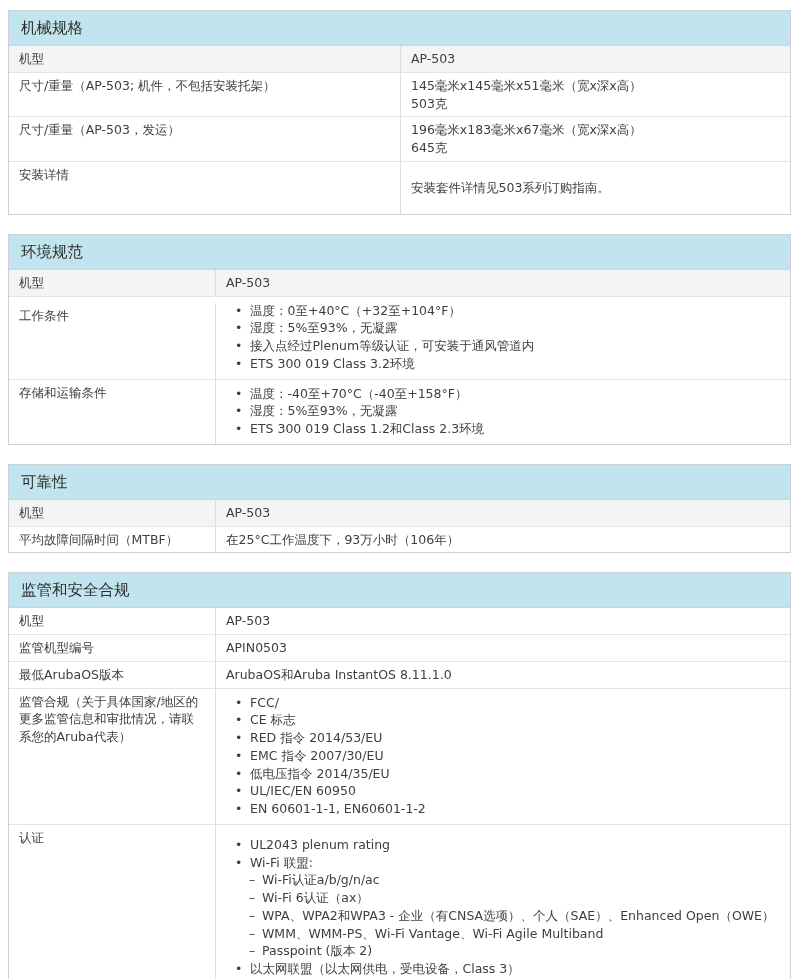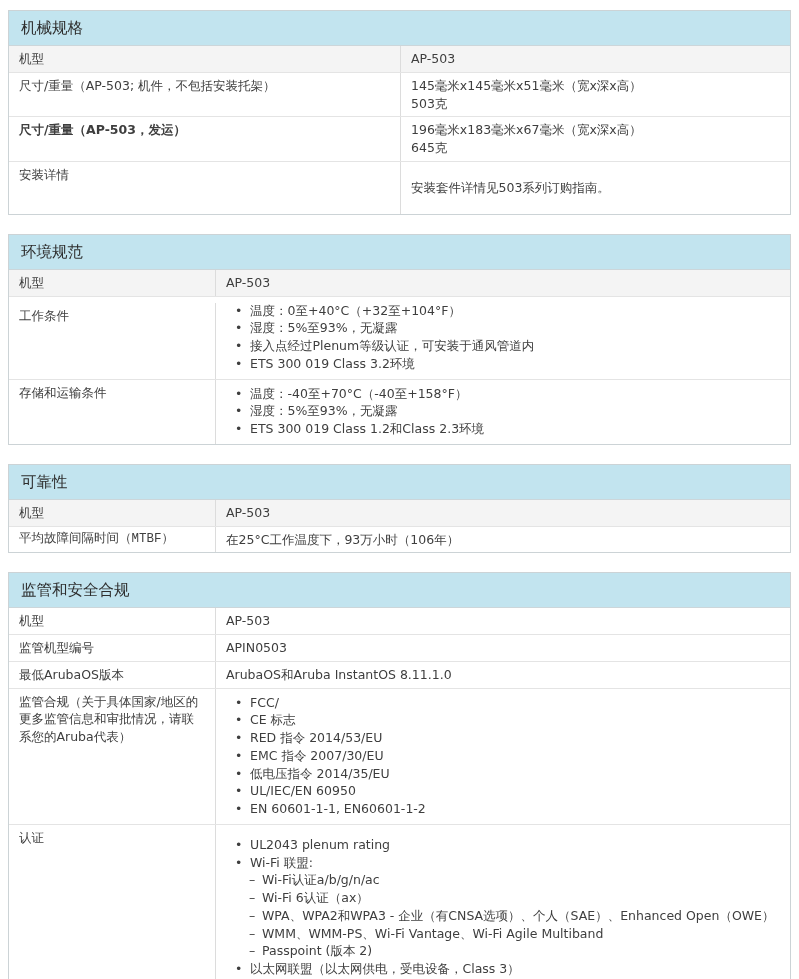--- a/index.html
+++ b/index.html
@@ -79,21 +79,21 @@
         </div>
       </div>
       <div class="row">
         <div class="cell label" style="width: 392px;">尺寸/重量（AP-503; 机件，不包括安装托架）</div>
         <div class="cell value">
           <div class="line">145毫米x145毫米x51毫米（宽x深x高）</div>
           <div class="line">503克</div>
         </div>
       </div>
       <div class="row">
-        <div class="cell label" style="width: 392px; font-weight: bold;">尺寸/重量（AP-503，发运）</div>
+        <div class="cell label" style="width: 392px;">尺寸/重量（AP-503，发运）</div>
         <div class="cell value">
           <div class="line">196毫米x183毫米x67毫米（宽x深x高）</div>
           <div class="line">645克</div>
         </div>
       </div>
       <div class="row middle" style="min-height: 52px;">
         <div class="cell label" style="width: 392px;">安装详情</div>
         <div class="cell value">
           <div class="line">安装套件详情见503系列订购指南。</div>
         </div>
@@ -152,21 +152,21 @@
     </div>
     <div class="tbl">
       <div class="tbl-header"><span>可靠性</span></div>
       <div class="row shaded">
         <div class="cell label" style="width: 207px;">机型</div>
         <div class="cell value">
           <div class="line">AP-503</div>
         </div>
       </div>
       <div class="row">
-        <div class="cell label" style="width: 207px; font-family: Liberation Mono, monospace;">平均故障间隔时间（MTBF）</div>
+        <div class="cell label" style="width: 207px;">平均故障间隔时间（MTBF）</div>
         <div class="cell value">
           <div class="line">在25°C工作温度下，93万小时（106年）</div>
         </div>
       </div>
     </div>
     <div class="tbl">
       <div class="tbl-header"><span>监管和安全合规</span></div>
       <div class="row">
         <div class="cell label" style="width: 207px;">机型</div>
         <div class="cell value">

